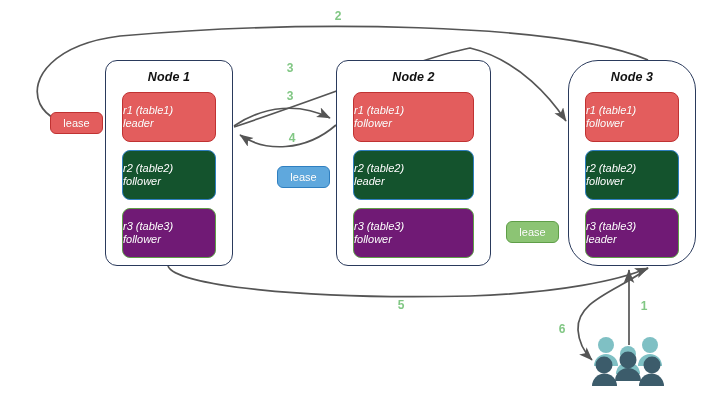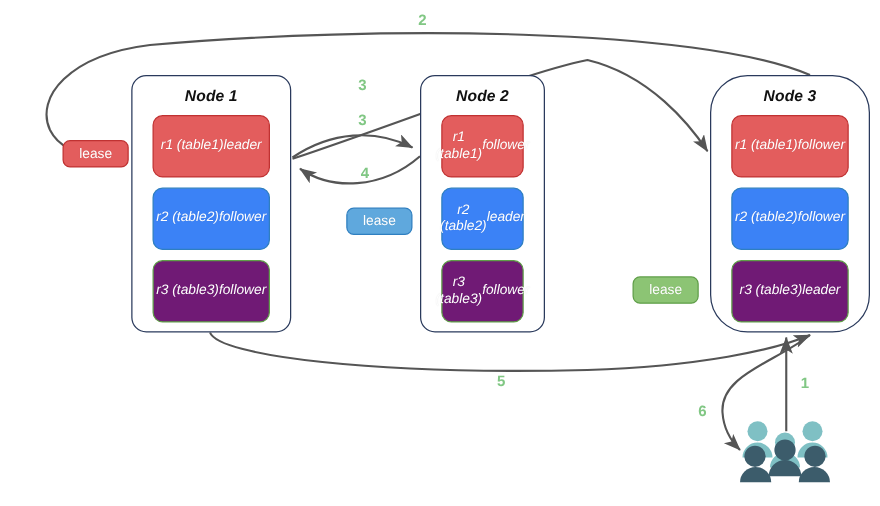--- a/index.html
+++ b/index.html
@@ -21,28 +21,28 @@
   .node-title{
     position:absolute;left:0;right:0;top:9px;
     text-align:center;
     font-size:12.5px;font-weight:bold;color:#111111;
     letter-spacing:.1px;
   }
   .range{
     position:absolute;left:16px;right:16px;
     border-radius:8px;
     box-sizing:border-box;
-    display:flex;flex-direction:row;
-    align-items:center;justify-content:center;
+    display:flex;flex-direction:column;
+    align-items:flex-start;justify-content:center;
     color:#ffffff;font-size:11px;line-height:13.5px;
     text-align:center;
     text-shadow:0 0 1px rgba(0,0,0,.12);
   }
   .r-red{background:#e35d5d;border:1.5px solid #c03232;}
-  .r-blue{background:#3b82f6;border:1.5px solid #2f7fc0;}
+  .r-blue{background:#14532d;border:1.5px solid #2f7fc0;}
   .r-green{background:#701a75;border:1.5px solid #5f9e48;}
 
   .lease{
     position:absolute;
     border-radius:6px;
     box-sizing:border-box;
     display:flex;align-items:center;justify-content:center;
     color:#ffffff;font-size:11px;
     text-shadow:0 0 1px rgba(0,0,0,.12);
   }
@@ -93,21 +93,21 @@
     <div class="range r-blue" style="top:89px;height:50px;">
       <span>r2 (table2)</span>
       <span>follower</span>
     </div>
     <div class="range r-green" style="top:147px;height:50px;">
       <span>r3 (table3)</span>
       <span>follower</span>
     </div>
   </div>
 
-  <div class="node-box" style="left:336px;top:60px;width:100px;height:206px;">
+  <div class="node-box" style="left:336px;top:60px;width:155px;height:206px;">
     <div class="node-title">Node 2</div>
     <div class="range r-red" style="top:31px;height:50px;">
       <span>r1 (table1)</span>
       <span>follower</span>
     </div>
     <div class="range r-blue" style="top:89px;height:50px;">
       <span>r2 (table2)</span>
       <span>leader</span>
     </div>
     <div class="range r-green" style="top:147px;height:50px;">

